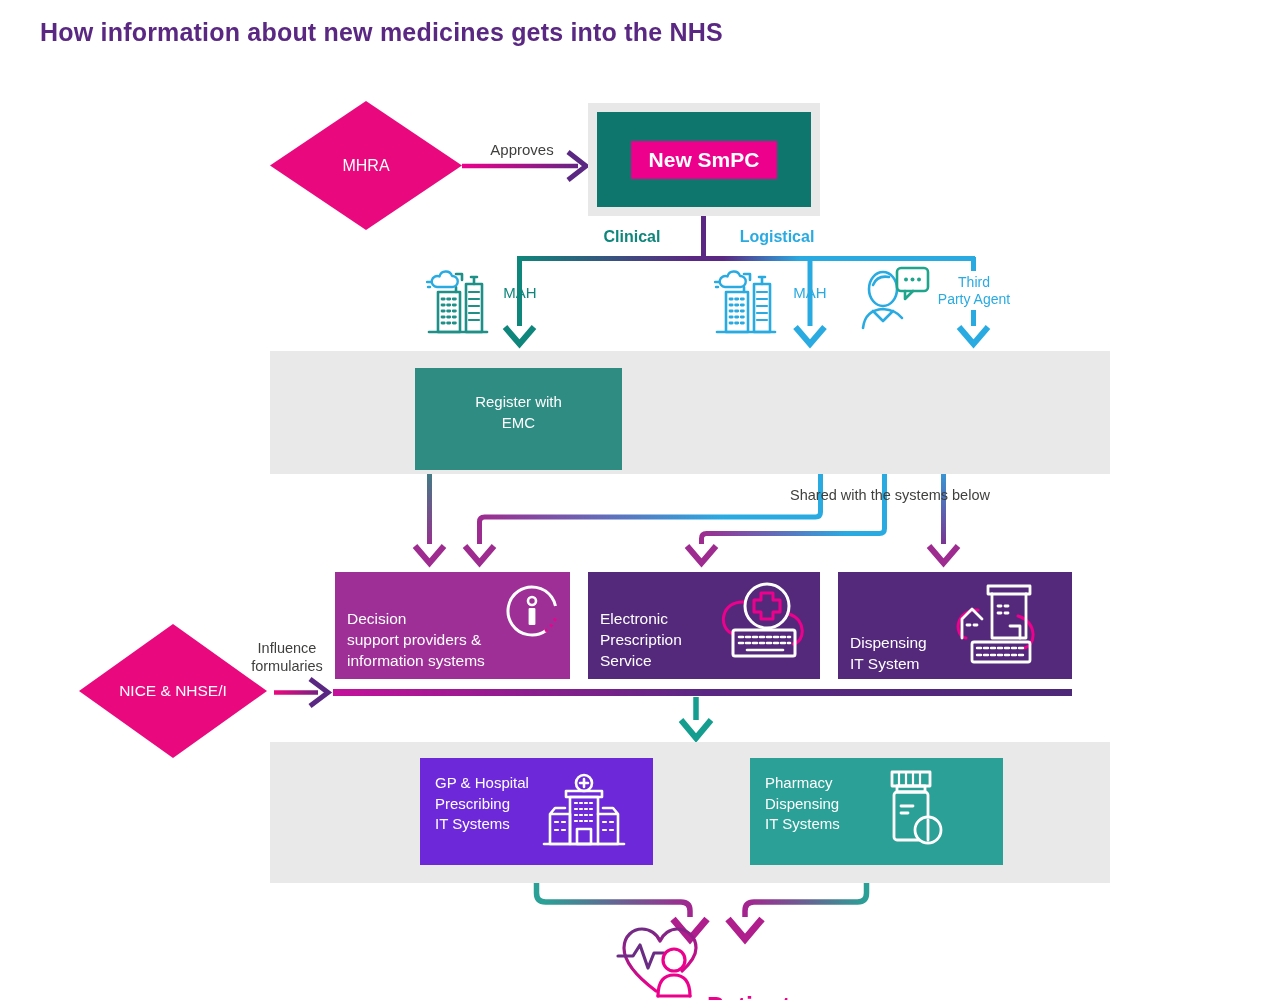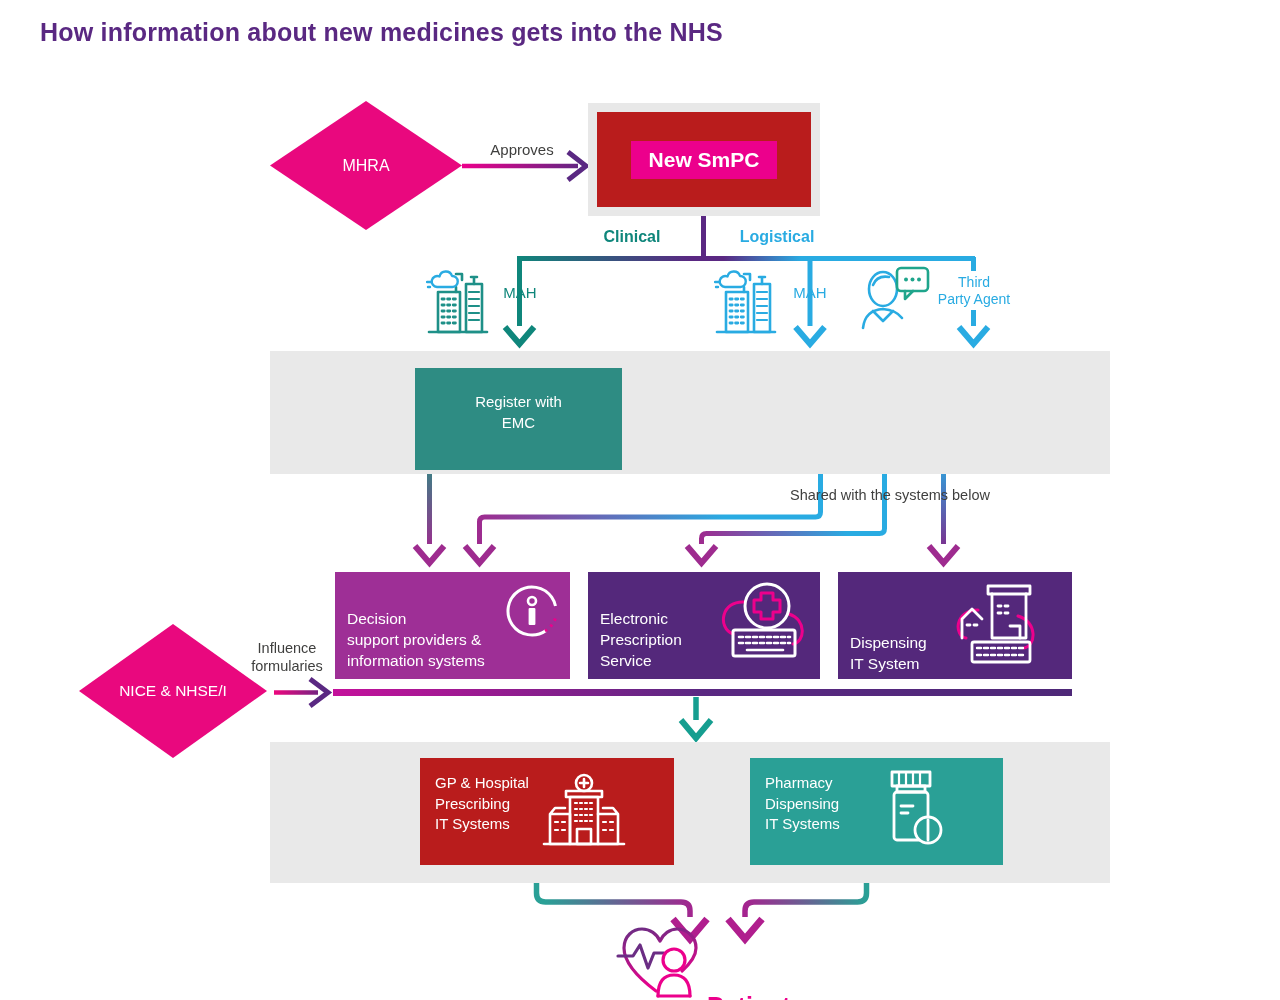--- a/index.html
+++ b/index.html
@@ -18,21 +18,21 @@
 
   .diamond {
     background:#E9087E; color:#ffffff; display:flex; align-items:center;
     justify-content:center; clip-path:polygon(50% 0,100% 50%,50% 100%,0 50%);
     font-size:16px; text-align:center;
   }
   .diamond-mhra { left:270px; top:101px; width:192px; height:129px; }
   .diamond-nice { left:79px; top:624px; width:188px; height:134px; font-size:15.5px; }
 
   .smpc-frame { left:588px; top:103px; width:232px; height:113px; background:#E8E8E8; }
-  .smpc-box { left:597px; top:112px; width:214px; height:95px; background:#b91c1c;
+  .smpc-box { left:597px; top:112px; width:214px; height:95px; background:#0f766e;
     display:flex; align-items:center; justify-content:center; }
   .smpc-inner { background:#EC008C; color:#fff; font-weight:bold; font-size:21px;
     padding:7px 18px; }
 
   .lbl { color:#3F3F3E; font-size:15px; text-align:center; }
   .lbl-approves { left:472px; top:141px; width:100px; }
   .lbl-clinical { left:582px; top:228px; width:100px; font-weight:bold; font-size:16px; color:#0F867B; }
   .lbl-logistical { left:727px; top:228px; width:100px; font-weight:bold; font-size:16px; color:#29ABE2; }
   .lbl-mah-t { left:496px; top:284px; width:48px; color:#0F867B; }
   .lbl-mah-b { left:786px; top:284px; width:48px; color:#29ABE2; }
@@ -47,21 +47,21 @@
   .drug-box { left:778px; top:368px; width:207px; height:90px; background:#1FA9E2;
     font-size:15px; line-height:20px; text-align:center; }
   .drug-text { position:absolute; left:0; right:0; top:14px; }
 
   .decision-box { left:335px; top:572px; width:235px; height:107px; background:#9E2F96; }
   .eps-box { left:588px; top:572px; width:232px; height:107px; background:#54287B; }
   .wholesaler-box { left:838px; top:572px; width:234px; height:107px; background:#54287B; }
   .pbox-text { position:absolute; left:12px; top:36px; font-size:15.5px; line-height:21px; }
   .wholesaler-text { top:60px; }
 
-  .gp-box { left:420px; top:758px; width:233px; height:107px; background:#b91c1c;padding-left:21px; }
+  .gp-box { left:420px; top:758px; width:233px; height:107px; background:#6d28d9; }
   .ph-box { left:750px; top:758px; width:233px; height:107px; background:#2AA096;padding-left:20px; }
   .tbox-text { position:absolute; left:15px; top:15px; font-size:15px; line-height:20.5px; }
 
   .patient-label { left:707px; top:951px; font-size:25px; font-weight:bold; color:#EC008C;margin-top:41px; }
 
   .icon { position:absolute; }
   svg { display:block; }
   .stk { fill:none; stroke-linecap:round; stroke-linejoin:round; }
 </style>
 </head>

